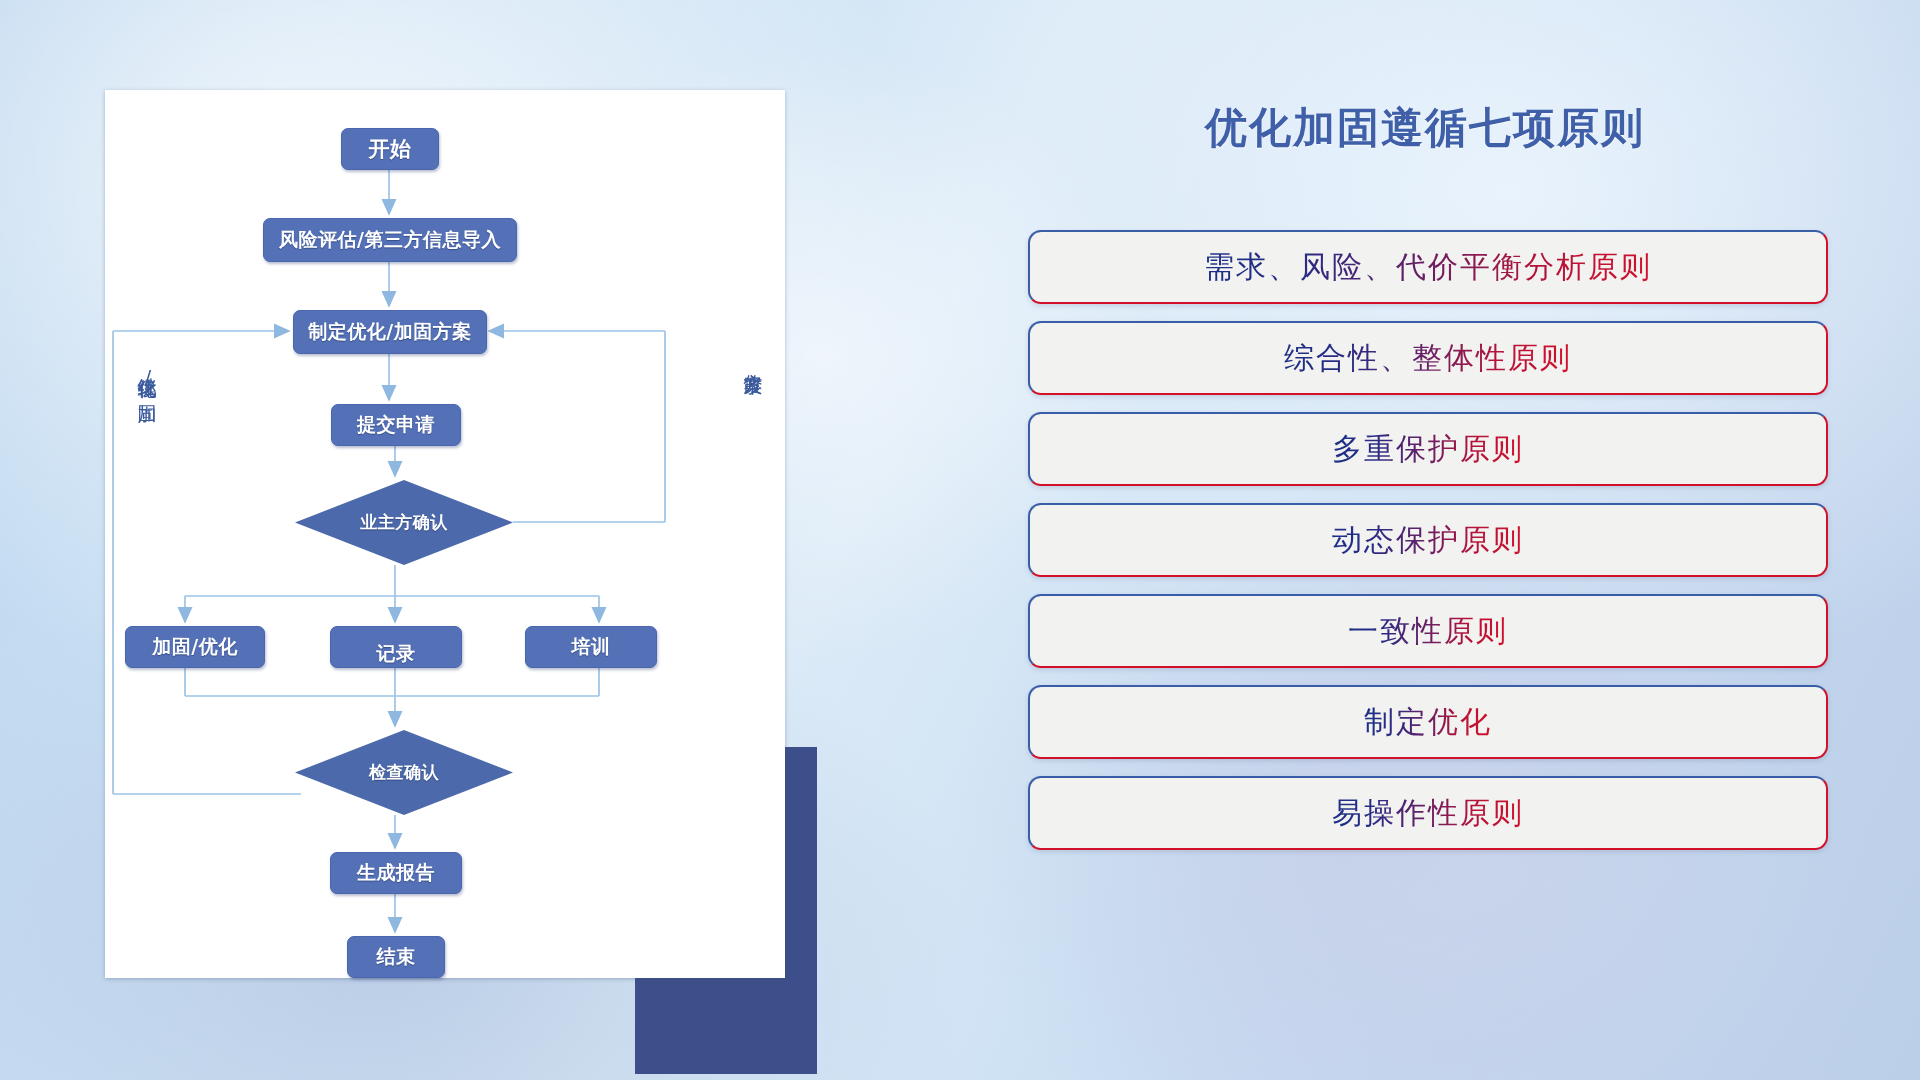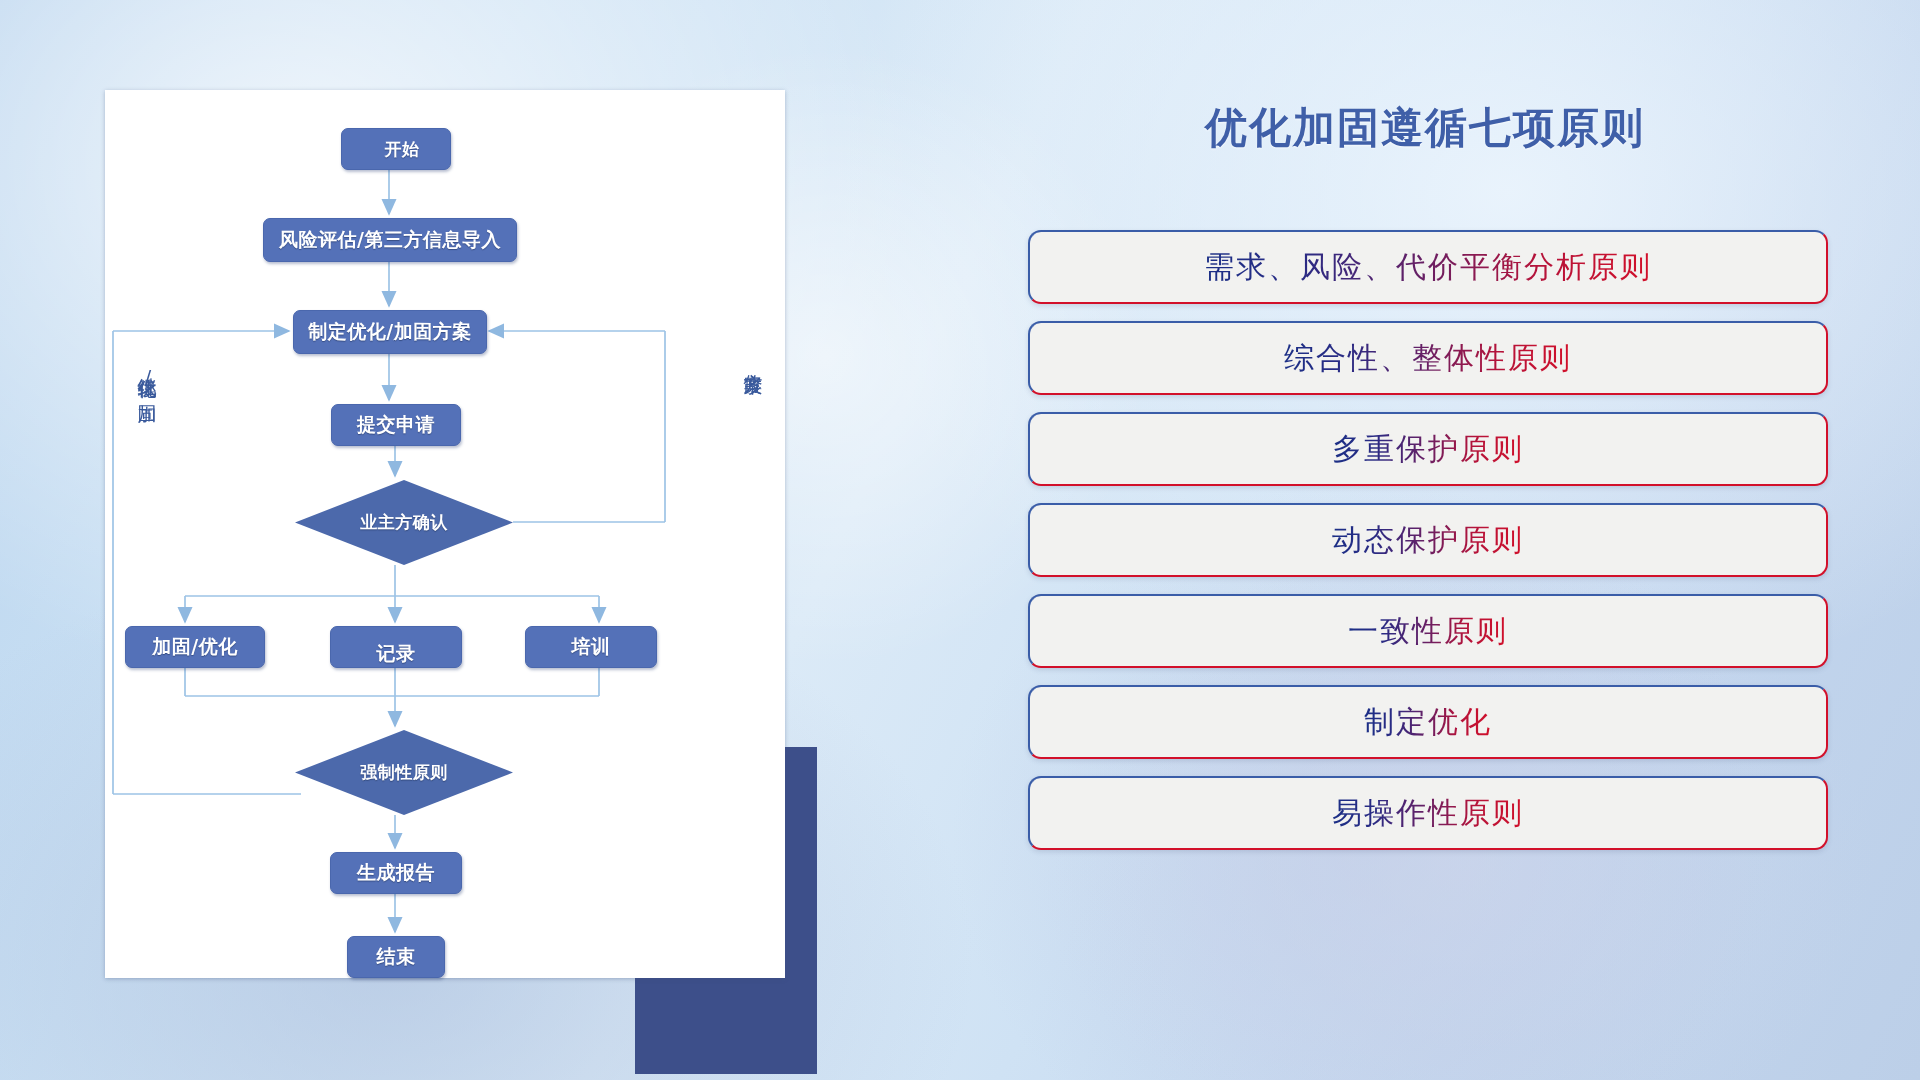--- a/index.html
+++ b/index.html
@@ -193,21 +193,21 @@
         <path d="M290,725 L290,758" marker-end="url(#ah)"></path>
 
         <path d="M290,802 L290,842" marker-end="url(#ah)"></path>
       </g>
     </svg>
 
     <div class="vlabel" id="lbl-left">继续优化/加固</div>
     <div class="vlabel" id="lbl-right">方案修改</div>
 
     <div id="nodeLayer">
-        <div class="fnode fbox" style="left: 236px; top: 38px; width: 96px; height: 40px; font-size: 17px; padding-left: 12px;">
+        <div class="fnode fbox" style="left: 236px; top: 38px; width: 96px; height: 40px; font-size: 21px;">
           <span>开始</span>
         </div>
         <div class="fnode fbox" style="left: 158px; top: 128px; width: 252px; height: 42px; font-size: 19px;">
           <span>风险评估/第三方信息导入</span>
         </div>
         <div class="fnode fbox" style="left: 188px; top: 220px; width: 192px; height: 42px; font-size: 19px;">
           <span>制定优化/加固方案</span>
         </div>
         <div class="fnode fbox" style="left: 226px; top: 314px; width: 128px; height: 40px; font-size: 19px;">
           <span>提交申请</span>
@@ -220,21 +220,21 @@
           <span>加固/优化</span>
         </div>
         <div class="fnode fbox" style="left: 225px; top: 536px; width: 130px; height: 40px; font-size: 19px; align-items: flex-end;">
           <span>记录</span>
         </div>
         <div class="fnode fbox" style="left: 420px; top: 536px; width: 130px; height: 40px; font-size: 19px;">
           <span>培训</span>
         </div>
         <div class="fnode fdia" style="left: 190px; top: 640px; width: 218px; height: 85px; font-size: 17px;">
           <div class="diashape"></div>
-          <span>强制性原则</span>
+          <span>检查确认</span>
         </div>
         <div class="fnode fbox" style="left: 225px; top: 762px; width: 130px; height: 40px; font-size: 19px; align-items: center;">
           <span>生成报告</span>
         </div>
         <div class="fnode fbox" style="left: 242px; top: 846px; width: 96px; height: 40px; font-size: 19px;">
           <span>结束</span>
         </div>
       </div>
   </div>
 </div>

